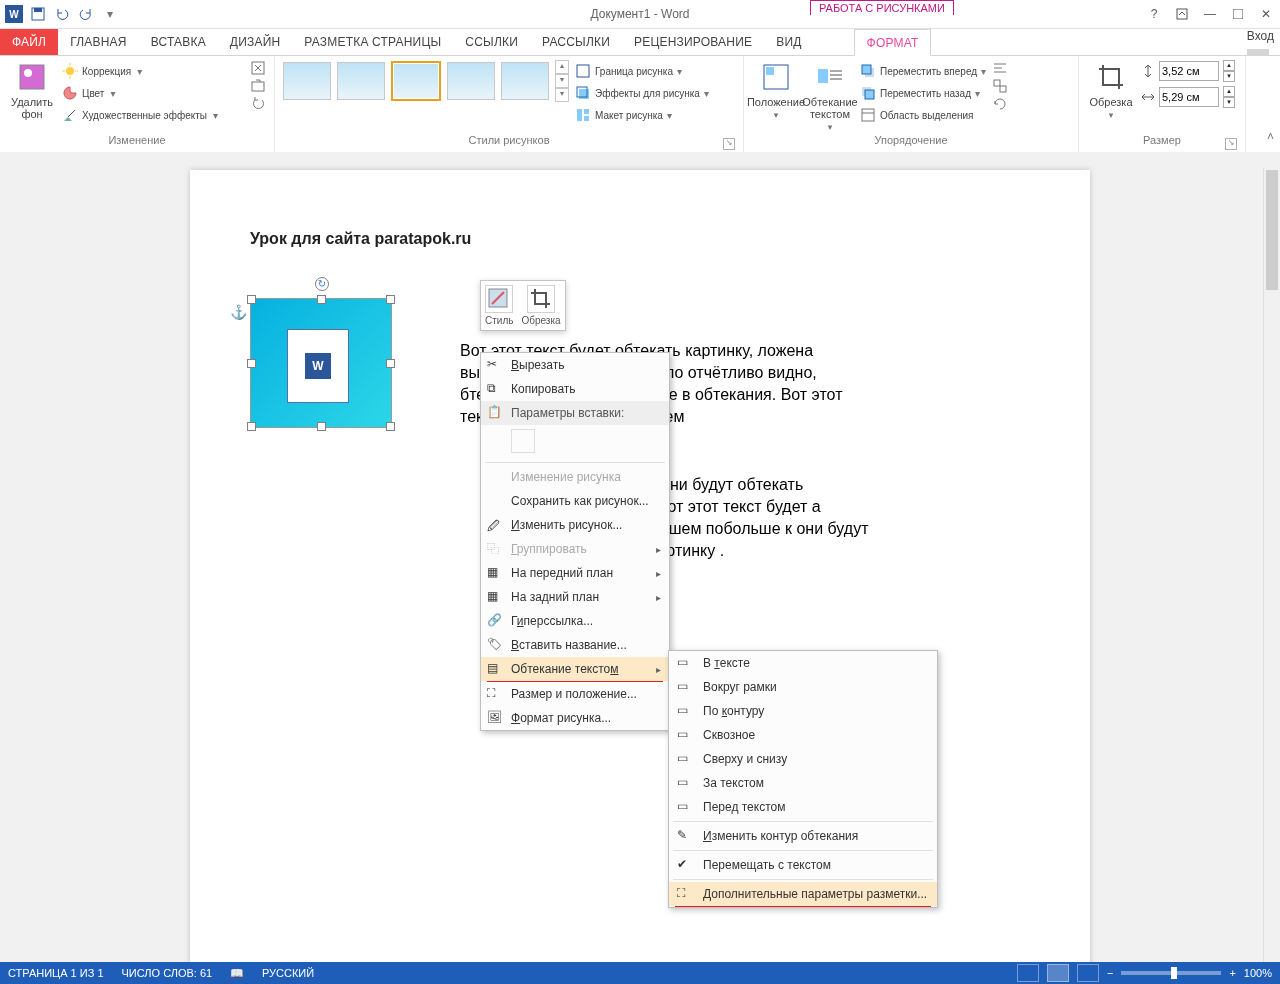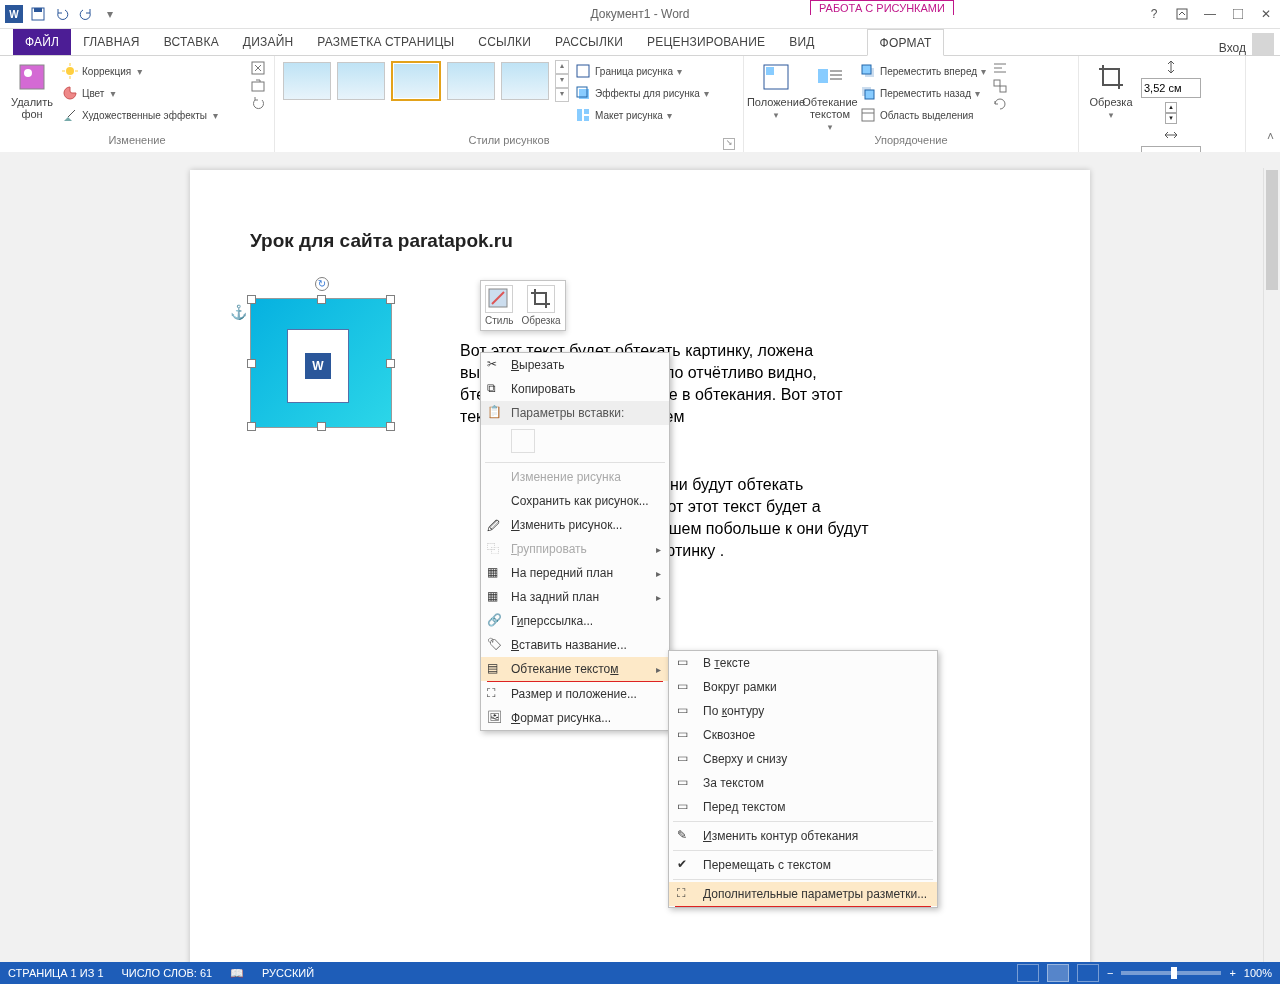--- a/index.html
+++ b/index.html
@@ -6,47 +6,47 @@
 .titlebar{height:28px;background:#fff;border-bottom:1px solid #e1e1e1;display:flex;align-items:center;position:relative;}
 .qat{display:flex;align-items:center;gap:4px;padding-left:4px;}
 .qat .qicon{width:20px;height:20px;display:flex;align-items:center;justify-content:center;}
 .word-icon{width:18px;height:18px;background:#2b579a;color:#fff;font-size:10px;font-weight:bold;display:flex;align-items:center;justify-content:center;}
 .title-center{position:absolute;left:50%;transform:translateX(-50%);font-size:12px;color:#666;}
 .title-right{position:absolute;right:4px;display:flex;align-items:center;gap:8px;}
 .title-right .sys{width:20px;height:20px;display:flex;align-items:center;justify-content:center;color:#555;}
 .tool-tab{position:absolute;left:810px;top:0;font-size:11px;color:#c0178a;border:1px solid #c0178a;border-bottom:none;padding:1px 8px;background:#fff;}
 .menubar{height:26px;background:#fff;display:flex;align-items:stretch;border-bottom:1px solid #d4d4d4;}
 .menubar .tab{padding:0 12px;display:flex;align-items:center;font-size:12px;color:#444;text-transform:uppercase;letter-spacing:.2px;}
-.menubar .file{background:#4c1d95;color:#fff;margin-left:13px;}
-.menubar .active{border:1px solid #d4d4d4;border-bottom:1px solid #fff;background:#fff;color:#404040;margin-bottom:-1px;}
-.menubar .right{margin-left:auto;display:flex;align-items:flex-end;gap:6px;padding-right:6px;}
+.menubar .file{background:#ef4444;color:#fff;}
+.menubar .active{border:1px solid #d4d4d4;border-bottom:1px solid #fff;background:#fff;color:#ec4899;margin-bottom:-1px;}
+.menubar .right{margin-left:auto;display:flex;align-items:flex-start;gap:6px;padding-right:6px;flex-direction:column;}
 .avatar{width:22px;height:22px;background:#d6d6d6;}
 .ribbon{height:96px;background:#fff;border-bottom:1px solid #d4d4d4;display:flex;}
 .group{border-right:1px solid #e8e8e8;padding:4px 8px 2px 8px;display:flex;flex-direction:column;position:relative;}
 .group-body{flex:1;display:flex;gap:6px;align-items:flex-start;}
 .group-label{text-align:center;font-size:11px;color:#7a7a7a;height:16px;position:relative;}
 .group-label .dlg{position:absolute;right:0;bottom:0;width:10px;height:10px;border:1px solid #b0b0b0;font-size:8px;line-height:8px;text-align:center;color:#888;}
 .big-btn{display:flex;flex-direction:column;align-items:center;width:48px;font-size:11px;color:#444;text-align:center;gap:2px;}
 .big-btn .bicon{width:32px;height:32px;border:1px solid transparent;}
 .small-row{display:flex;align-items:center;gap:4px;font-size:10px;color:#444;height:22px;}
 .small-row .sicon{width:16px;height:16px;}
 .styles-gallery{display:flex;gap:6px;align-items:center;}
 .style-thumb{width:46px;height:36px;border:1px solid #c8c8c8;background:linear-gradient(#bfe3f5,#e8f4fb);position:relative;}
 .style-thumb.sel{border:2px solid #e3a21a;box-shadow:inset 0 0 0 1px #fff;}
 .style-thumb::after{content:"";position:absolute;inset:6px;background:#fff;opacity:.0;}
 .gallery-nav{width:14px;display:flex;flex-direction:column;}
 .gallery-nav div{height:12px;border:1px solid #c8c8c8;font-size:8px;text-align:center;line-height:10px;color:#777;}
 .size-inputs{display:flex;flex-direction:column;gap:4px;}
-.size-row{display:flex;align-items:center;gap:4px;flex-direction:column;}
+.size-row{display:flex;align-items:center;gap:4px;}
 .size-row input{width:54px;height:18px;font-size:11px;border:1px solid #ababab;padding:0 2px;}
 .spin{width:12px;display:flex;flex-direction:column;}
 .spin div{height:9px;border:1px solid #ababab;font-size:7px;text-align:center;line-height:7px;}
 .doc-area{position:absolute;top:152px;left:0;right:0;bottom:22px;background:#f1f1f1;display:flex;justify-content:center;overflow:hidden;}
 .page{width:780px;background:#fff;margin-top:18px;box-shadow:0 0 6px rgba(0,0,0,.2);padding:60px 60px;position:relative;height:1000px;}
-.page h2{font-family:Arial,sans-serif;font-size:19px;font-weight:bold;margin:0 0 30px 0;}
+.page h2{font-family:Arial,sans-serif;font-size:16px;font-weight:bold;margin:0 0 30px 0;}
 .body-text{font-family:Arial,sans-serif;font-size:16px;line-height:22px;color:#000;}
 .sel-img{position:absolute;left:60px;top:128px;width:140px;height:128px;background:linear-gradient(135deg,#06b1e0,#2cd6e8);border:1px solid #999;}
 .sel-img .inner{position:absolute;left:36px;top:30px;width:60px;height:72px;background:#fff;border:1px solid #5470a8;display:flex;align-items:center;justify-content:center;}
 .sel-img .inner .w{width:26px;height:26px;background:#2b579a;color:#fff;font-weight:bold;display:flex;align-items:center;justify-content:center;}
 .handle{position:absolute;width:7px;height:7px;background:#fff;border:1px solid #7f7f7f;}
 .h-tl{left:-4px;top:-4px}.h-tr{right:-4px;top:-4px}.h-bl{left:-4px;bottom:-4px}.h-br{right:-4px;bottom:-4px}
 .h-t{left:50%;top:-4px;margin-left:-4px}.h-b{left:50%;bottom:-4px;margin-left:-4px}.h-l{left:-4px;top:50%;margin-top:-4px}.h-r{right:-4px;top:50%;margin-top:-4px}
 .rot{position:absolute;left:50%;top:-22px;margin-left:-6px;width:12px;height:12px;border:1px solid #7f7f7f;border-radius:50%;color:#3a7bd5;font-size:10px;text-align:center;line-height:12px;}
 .anchor{position:absolute;left:42px;top:134px;color:#3a7bd5;font-size:14px;}
 .mini-toolbar{position:absolute;left:480px;top:280px;background:#fff;border:1px solid #c4c4c4;box-shadow:0 2px 6px rgba(0,0,0,.2);display:flex;padding:4px;gap:8px;z-index:9;}

